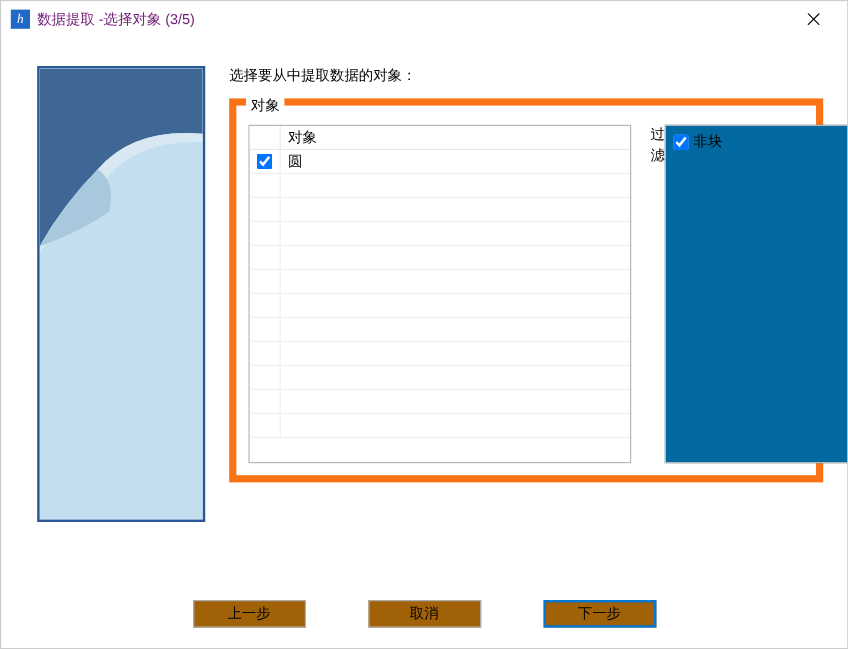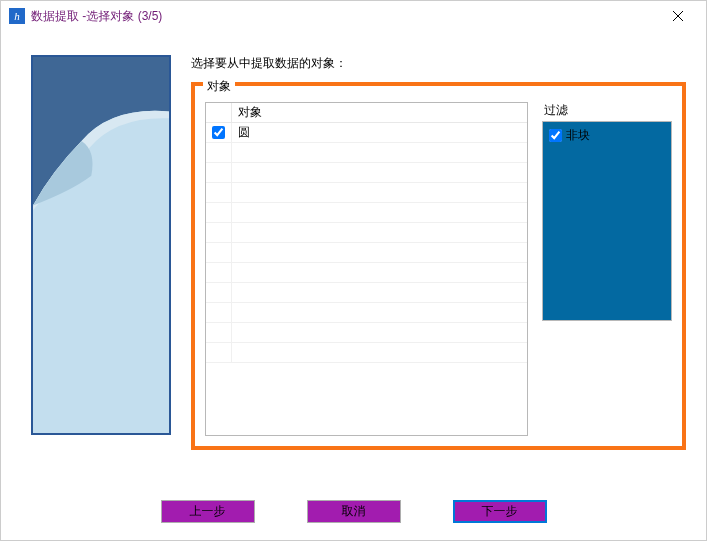--- a/index.html
+++ b/index.html
@@ -61,40 +61,40 @@
     overflow: hidden;
     background: #c3deee;
   }
   .preview-pane svg { width: 100%; height: 100%; display:block; }
   .right-pane { flex: 1; }
   .instruction {
     margin-bottom: 10px;
     font-size: 12px;
   }
   .groupbox {
-    border: 4px solid #f97316;
+    border: 6px solid #f97316;
     position: relative;
     padding: 16px 10px 10px 10px;
-    height: 368px;
+    height: 320px;
   }
   .groupbox-label {
     position: absolute;
     top: -8px;
     left: 8px;
     background: #fff;
     padding: 0 4px;
     font-size: 12px;
   }
   .group-inner {
     display: flex;
     gap: 14px;
     height: 100%;
   }
   .objects-col { flex: 1; display:flex; flex-direction:column; }
-  .filter-col { width: 130px; display:flex; flex-direction:column; }
+  .filter-col { width: 130px; display:flex; flex-direction:row; }
   .col-label {
     font-size: 12px;
     margin-bottom: 2px;
     padding-left: 2px;
   }
   .objects-table {
     flex: 1;
     border: 1px solid #b8b8b8;
     background: #fff;
     display: flex;
@@ -162,21 +162,21 @@
     left: 0;
     right: 0;
     display: flex;
     justify-content: center;
     gap: 52px;
   }
   .btn {
     width: 94px;
     height: 23px;
     border: 1px solid #adadad;
-    background: #a21caf;
+    background: #a16207;
     font-size: 12px;
     text-align: center;
     line-height: 21px;
     cursor: pointer;
   }
   .btn.default {
     border: 2px solid #0078d7;
     line-height: 19px;
   }
 </style>

